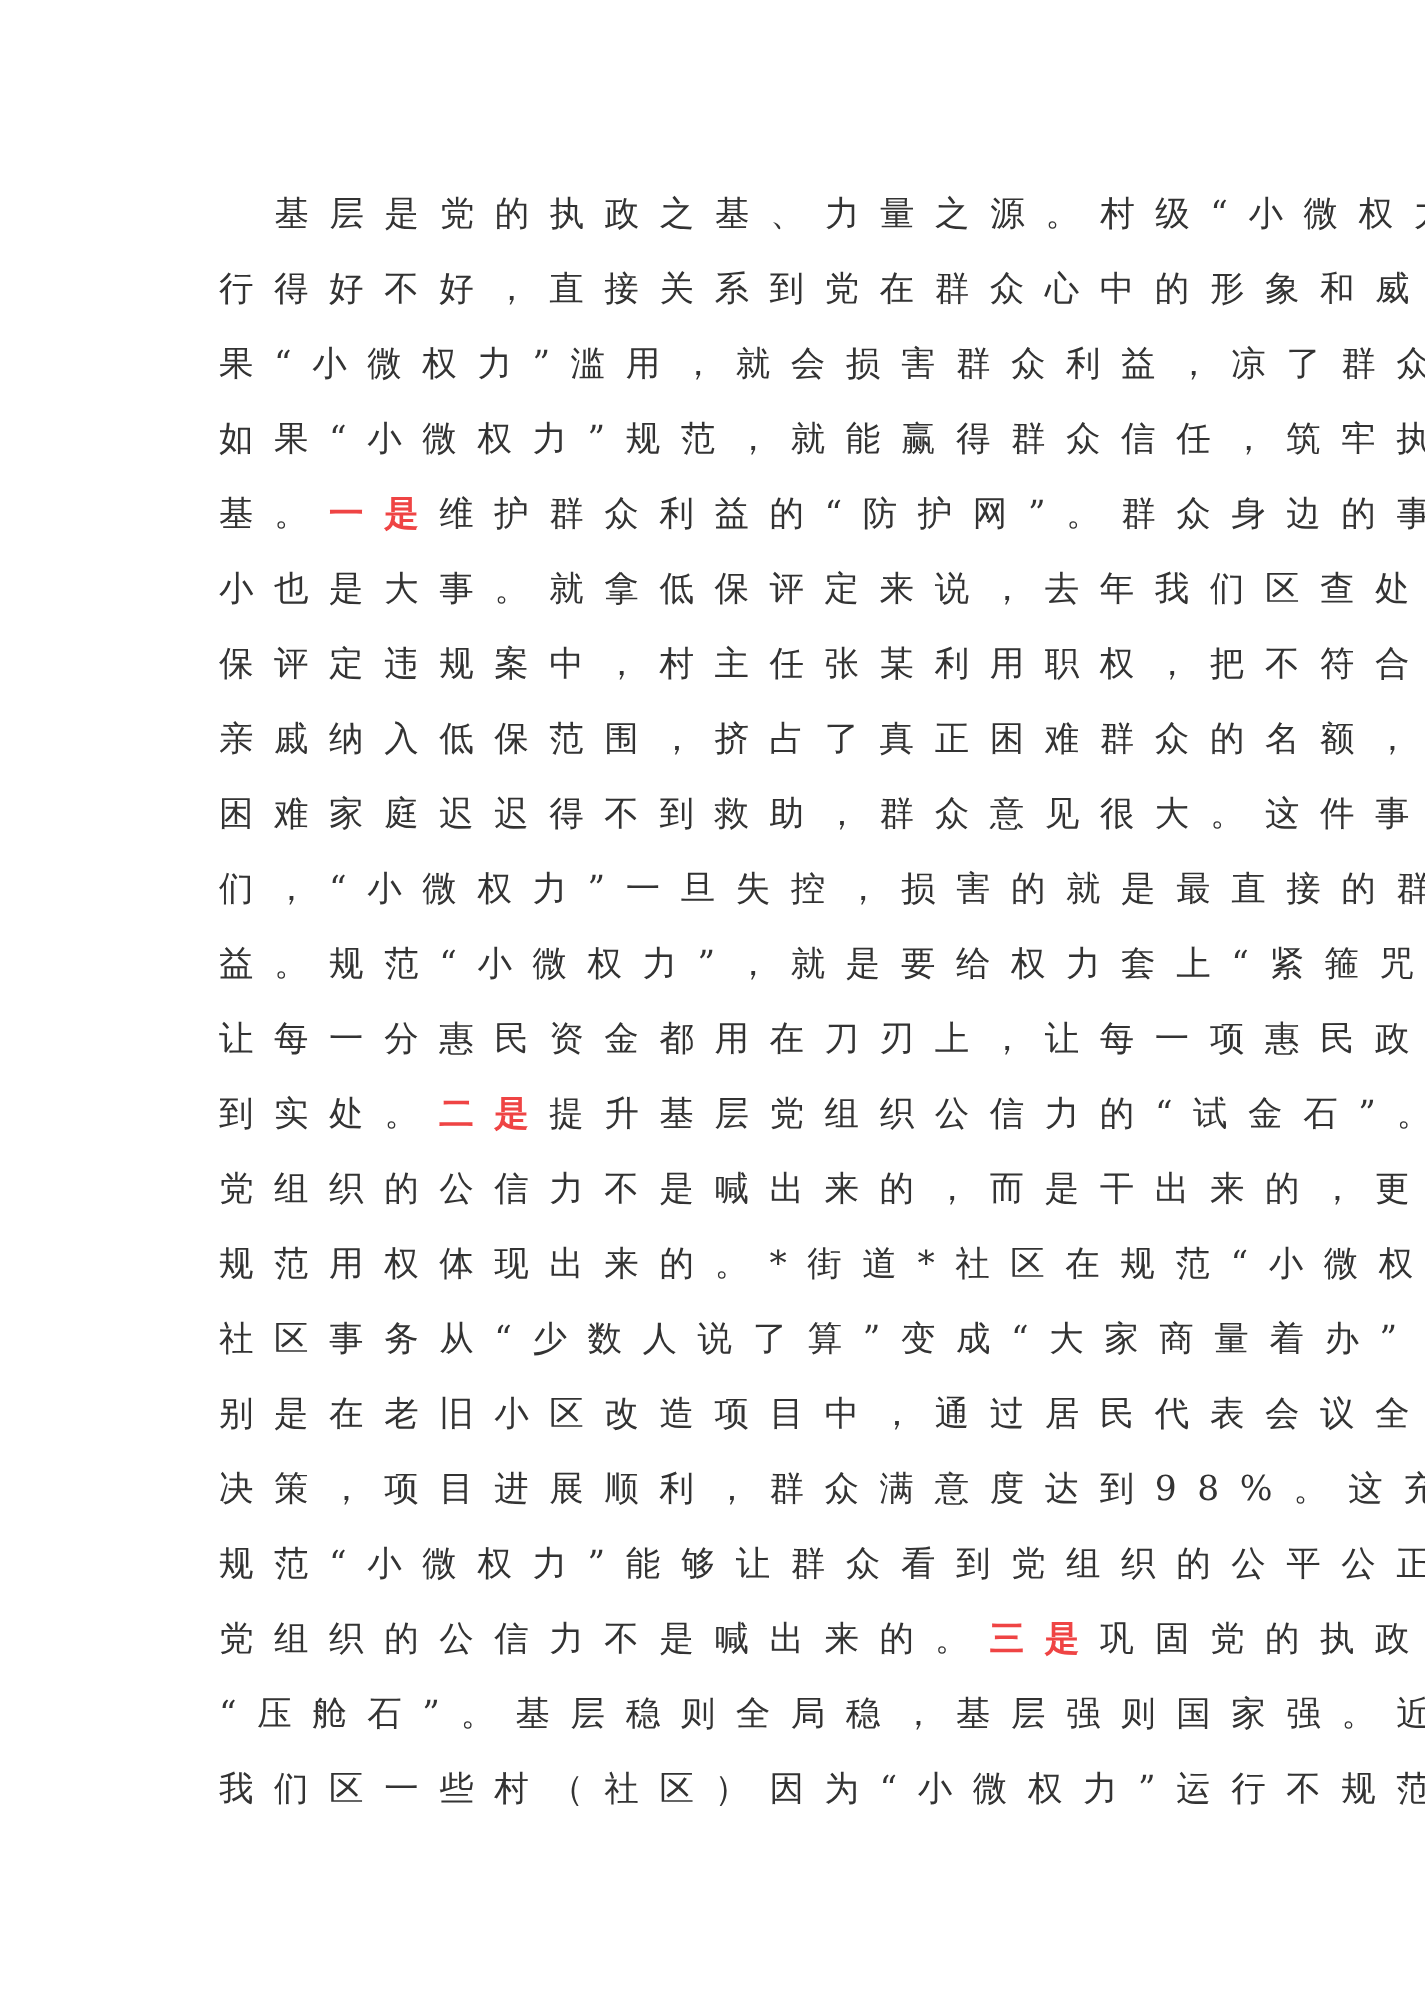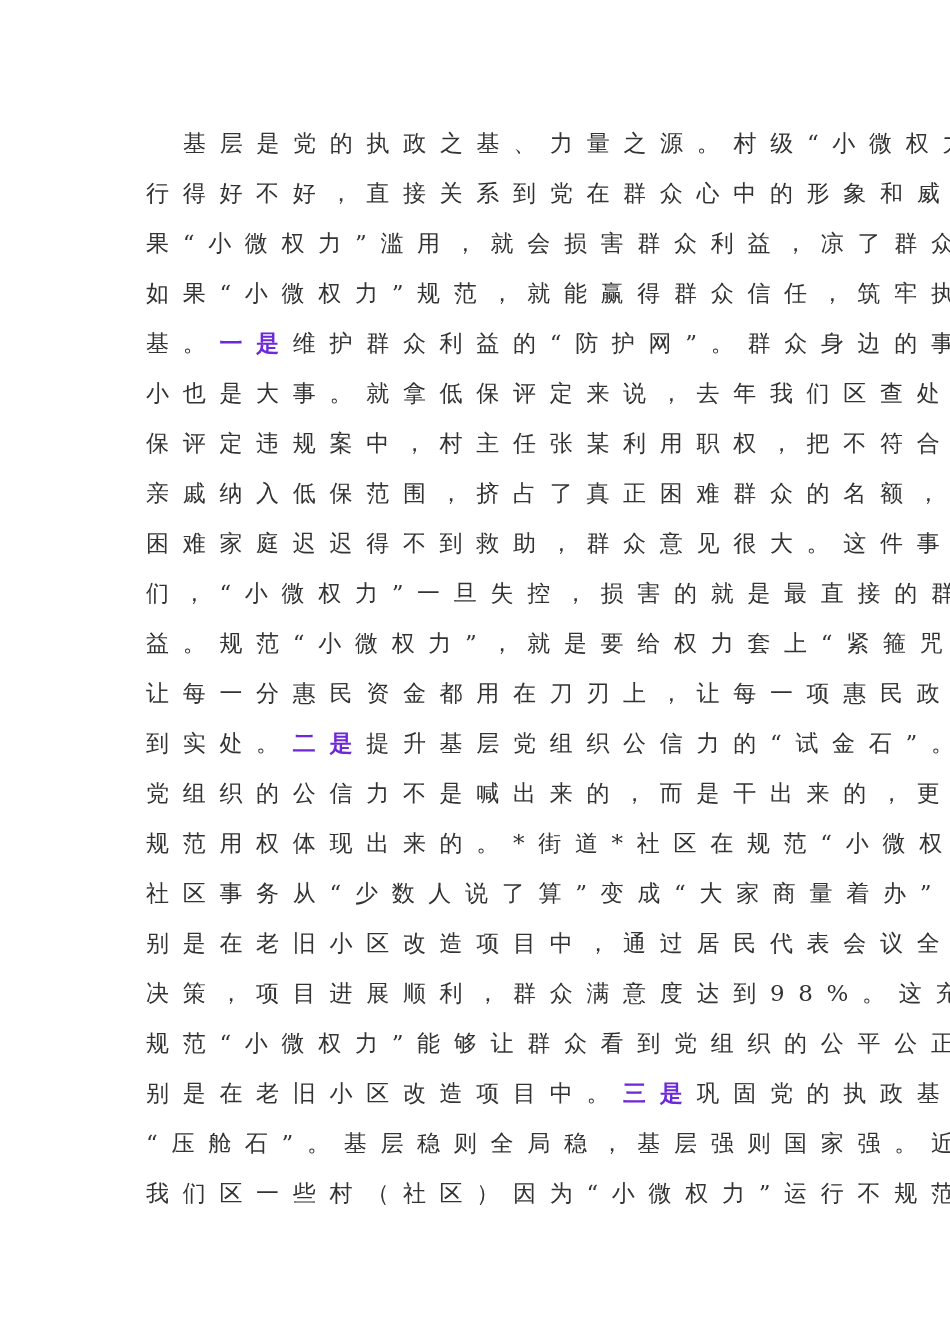--- a/index.html
+++ b/index.html
@@ -40,21 +40,21 @@
       display: block;
       white-space: nowrap;
       height: 50px;
       text-indent: 0;
     }
     .line.first {
       padding-left: 37px;
     }
     .bold {
       font-weight: bold;
-      color: #6d28d9;
+      color: #ef4444;
     }
   </style>
 </head>
 <body>
 
 <div class="page">
   <div class="body-text">
     <span class="line first"><span>基层是党的执政之基、力量之源。村级“小微权力”运</span></span>
     <span class="line"><span>行得好不好，直接关系到党在群众心中的形象和威信。如</span></span>
     <span class="line"><span>果“小微权力”滥用，就会损害群众利益，凉了群众的心</span></span>
@@ -67,17 +67,17 @@
     <span class="line"><span>们，“小微权力”一旦失控，损害的就是最直接的群众利</span></span>
     <span class="line"><span>益。规范“小微权力”，就是要给权力套上“紧箍咒”，</span></span>
     <span class="line"><span>让每一分惠民资金都用在刀刃上，让每一项惠民政策都落</span></span>
     <span class="line"><span>到实处。</span><span class="bold">二是</span><span>提升基层党组织公信力的“试金石”。基层</span></span>
     <span class="line"><span>党组织的公信力不是喊出来的，而是干出来的，更是通过</span></span>
     <span class="line"><span>规范用权体现出来的。*街道*社区在规范“小微权力”后，</span></span>
     <span class="line"><span>社区事务从“少数人说了算”变成“大家商量着办”，特</span></span>
     <span class="line"><span>别是在老旧小区改造项目中，通过居民代表会议全程参与</span></span>
     <span class="line"><span>决策，项目进展顺利，群众满意度达到98%。这充分说明，</span></span>
     <span class="line"><span>规范“小微权力”能够让群众看到党组织的公平公正，从</span></span>
-    <span class="line"><span>别是在老旧小区改造项目中。</span><span class="bold">三是</span><span>巩固党的执政基础的</span></span>
+    <span class="line"><span>党组织的公信力不是喊出来的。</span><span class="bold">三是</span><span>巩固党的执政基础的</span></span>
     <span class="line"><span>“压舱石”。基层稳则全局稳，基层强则国家强。近年来</span></span>
     <span class="line"><span>我们区一些村（社区）因为“小微权力”运行不规范，引</span></span>
   </div>
 </div>
 
 </body></html>

